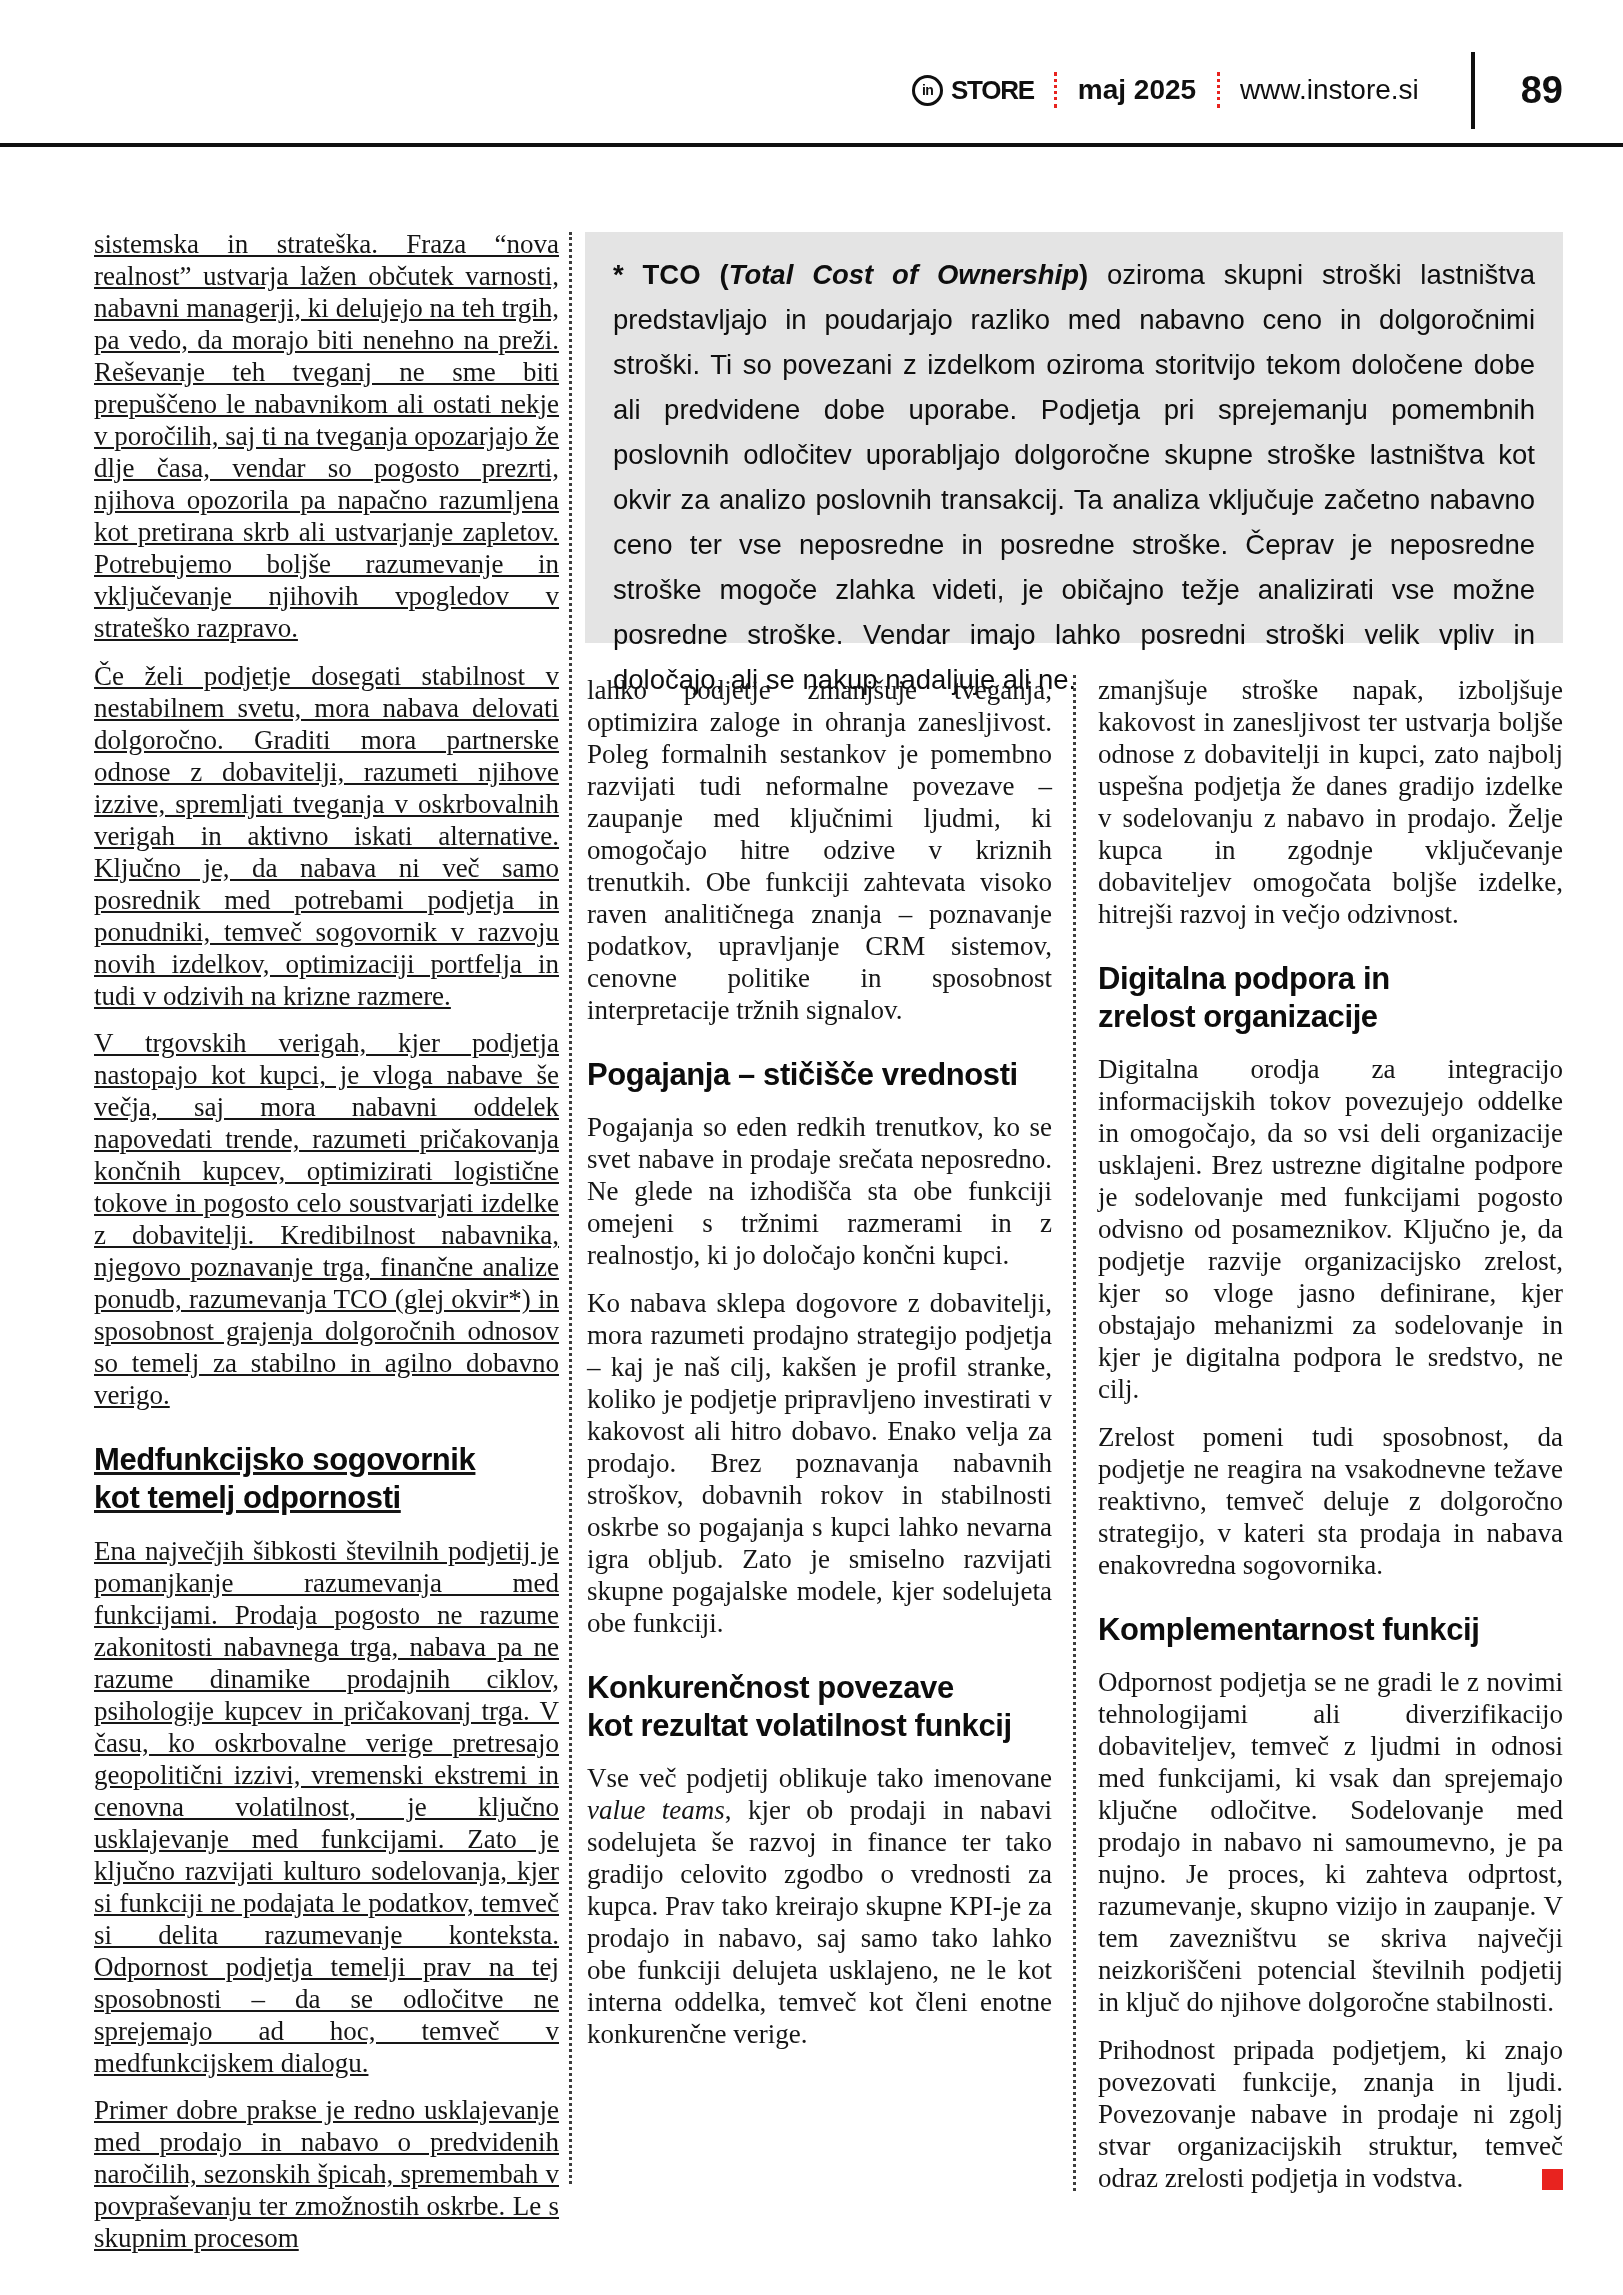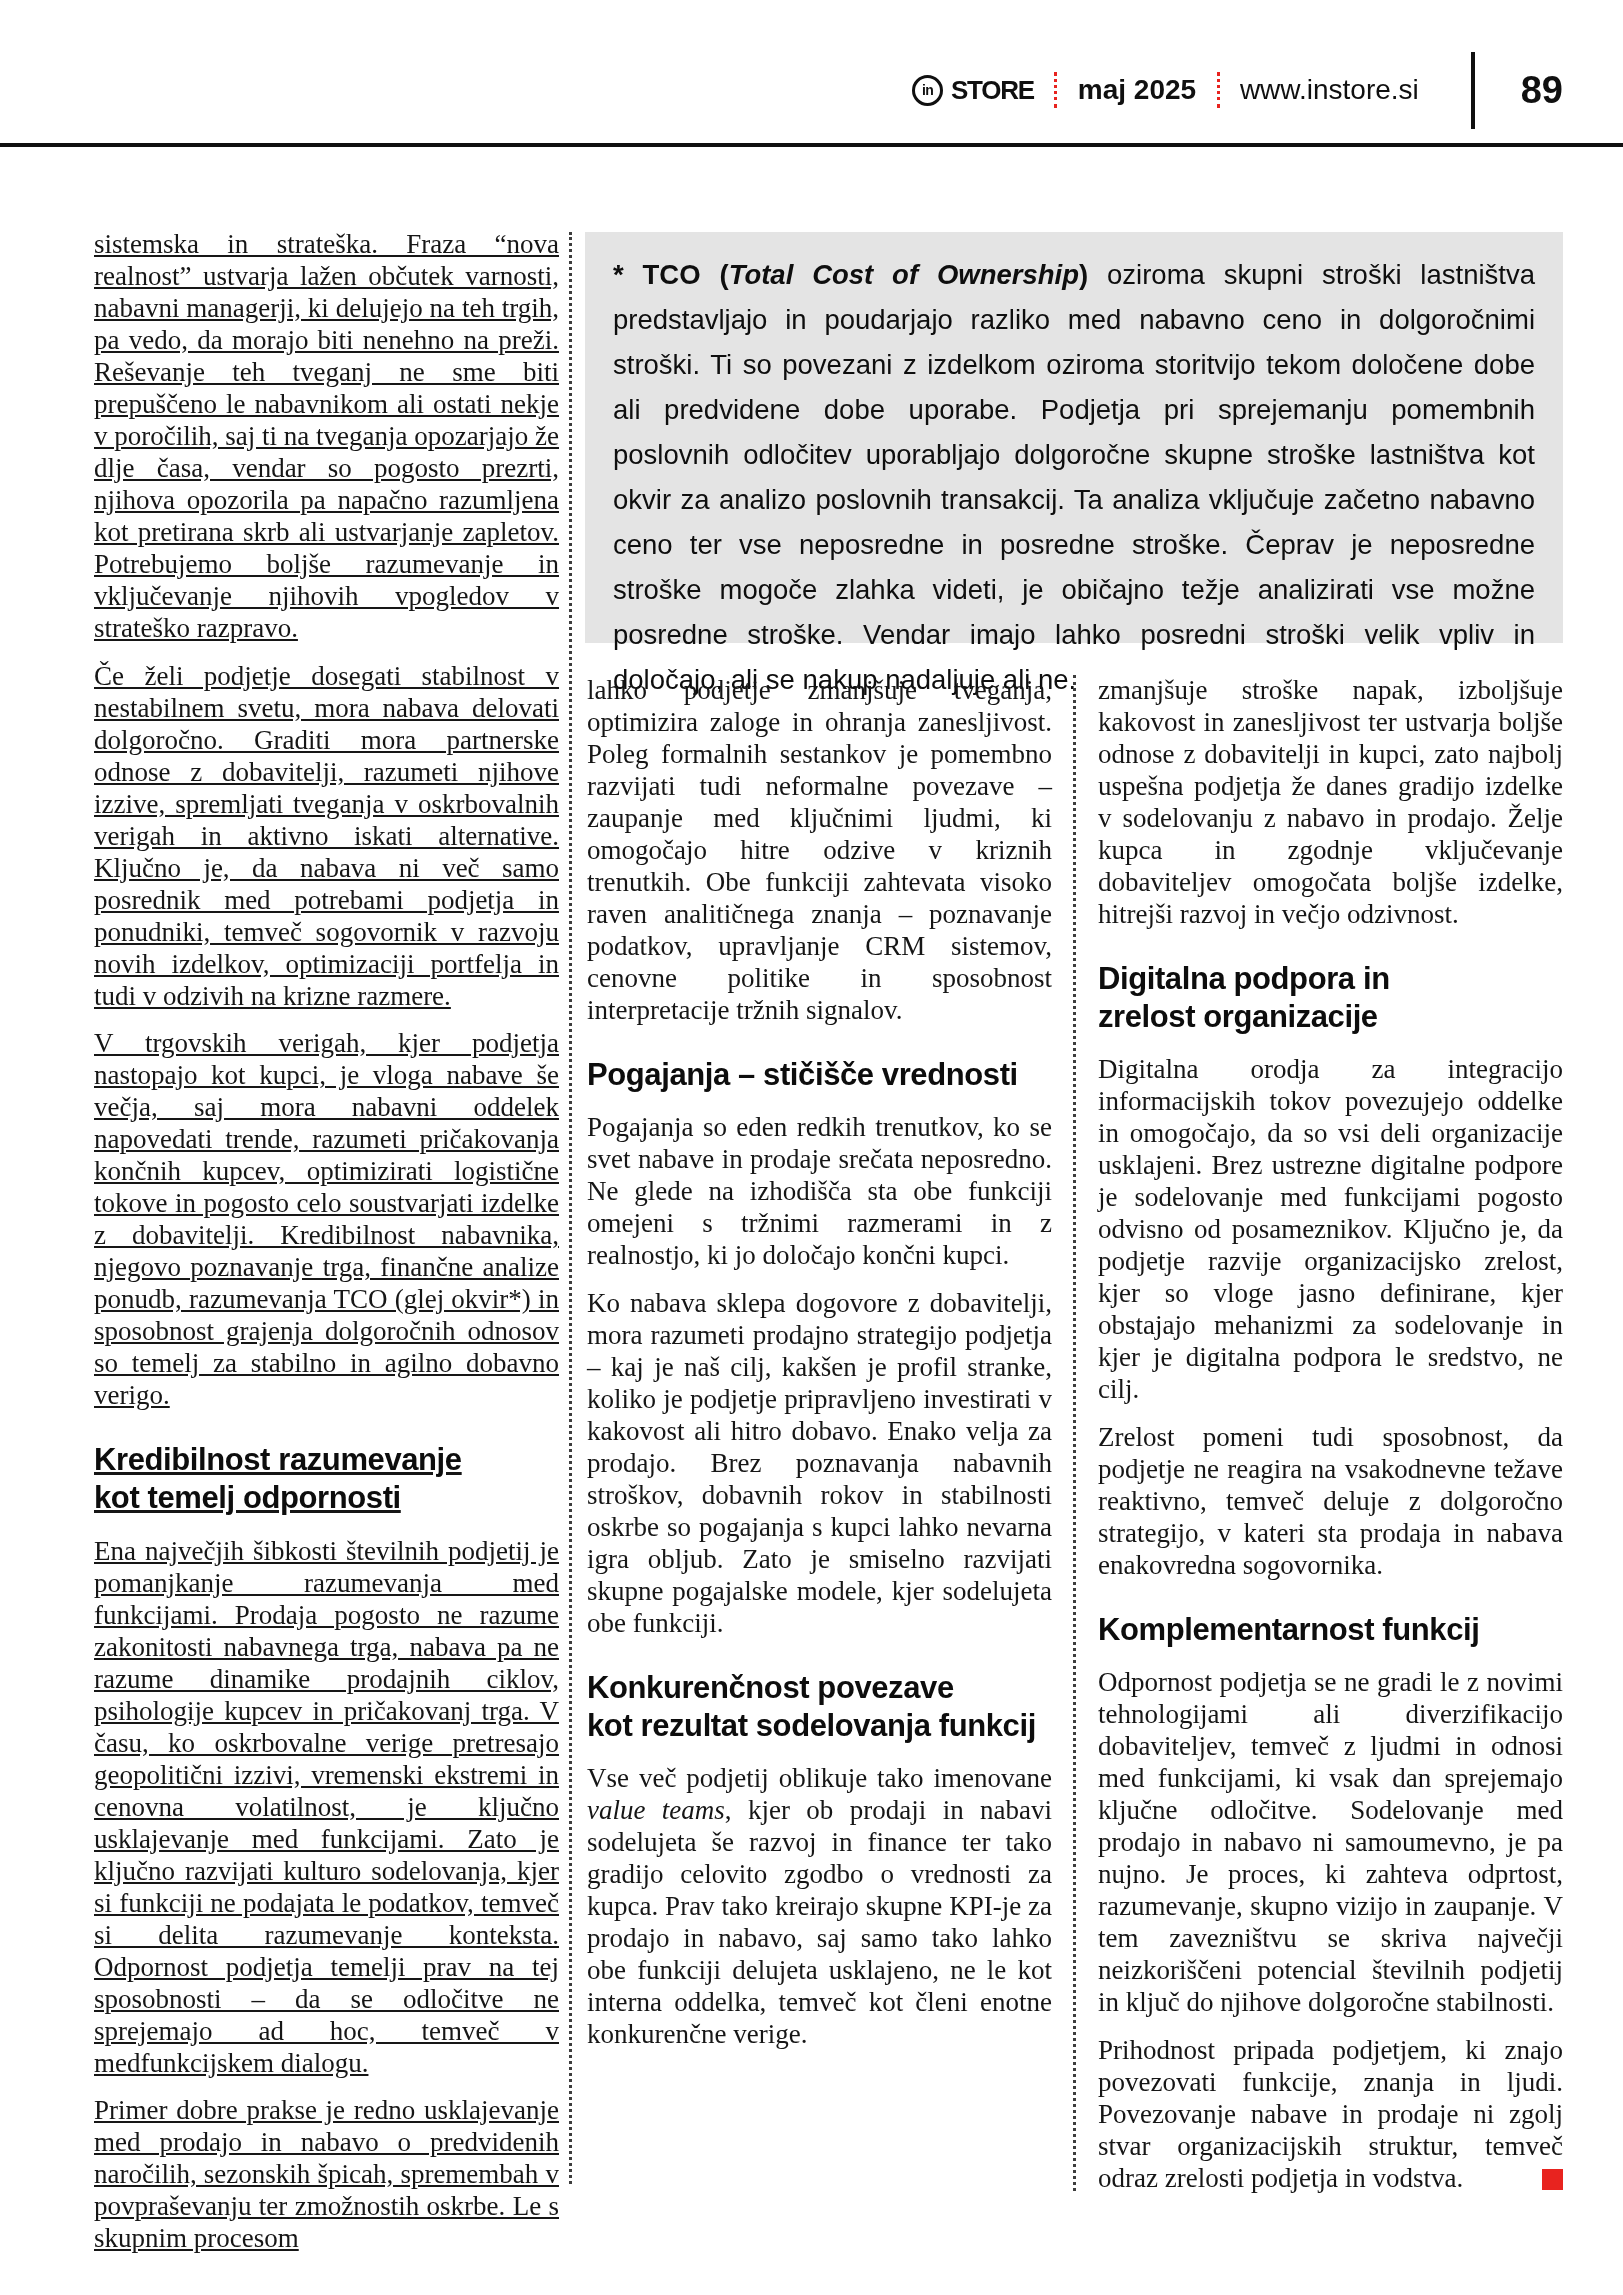--- a/index.html
+++ b/index.html
@@ -92,37 +92,37 @@
   </aside>
 
   <div class="divider divider-left"></div>
   <div class="divider divider-right"></div>
 
   <section class="col col1">
     <p>sistemska in strateška. Fraza “nova realnost” ustvarja lažen občutek varnosti, nabavni managerji, ki delujejo na teh trgih, pa vedo, da morajo biti nenehno na preži. Reševanje teh tveganj ne sme biti prepuščeno le nabavnikom ali ostati nekje v poročilih, saj ti na tveganja opozarjajo že dlje časa, vendar so pogosto prezrti, njihova opozorila pa napačno razumljena kot pretirana skrb ali ustvarjanje zapletov. Potrebujemo boljše razumevanje in vključevanje njihovih vpogledov v strateško razpravo.</p>
     <p>Če želi podjetje dosegati stabilnost v nestabilnem svetu, mora nabava delovati dolgoročno. Graditi mora partnerske odnose z dobavitelji, razumeti njihove izzive, spremljati tveganja v oskrbovalnih verigah in aktivno iskati alternative. Ključno je, da nabava ni več samo posrednik med potrebami podjetja in ponudniki, temveč sogovornik v razvoju novih izdelkov, optimizaciji portfelja in tudi v odzivih na krizne razmere.</p>
     <p>V trgovskih verigah, kjer podjetja nastopajo kot kupci, je vloga nabave še večja, saj mora nabavni oddelek napovedati trende, razumeti pričakovanja končnih kupcev, optimizirati logistične tokove in pogosto celo soustvarjati izdelke z dobavitelji. Kredibilnost nabavnika, njegovo poznavanje trga, finančne analize ponudb, razumevanja TCO (glej okvir*) in sposobnost grajenja dolgoročnih odnosov so temelj za stabilno in agilno dobavno verigo.</p>
     <h2>
-      <span class="hline">Kredibilnost razumevanje</span>
+      <span class="hline">Medfunkcijsko sogovornik</span>
       <span class="hline">kot temelj odpornosti</span>
     </h2>
     <p>Ena največjih šibkosti številnih podjetij je pomanjkanje razumevanja med funkcijami. Prodaja pogosto ne razume zakonitosti nabavnega trga, nabava pa ne razume dinamike prodajnih ciklov, psihologije kupcev in pričakovanj trga. V času, ko oskrbovalne verige pretresajo geopolitični izzivi, vremenski ekstremi in cenovna volatilnost, je ključno usklajevanje med funkcijami. Zato je ključno razvijati kulturo sodelovanja, kjer si funkciji ne podajata le podatkov, temveč si delita razumevanje konteksta. Odpornost podjetja temelji prav na tej sposobnosti – da se odločitve ne sprejemajo ad hoc, temveč v medfunkcijskem dialogu.</p>
     <p>Primer dobre prakse je redno usklajevanje med prodajo in nabavo o predvidenih naročilih, sezonskih špicah, spremembah v povpraševanju ter zmožnostih oskrbe. Le s skupnim procesom</p>
   </section>
 
   <section class="col col2">
     <p>lahko podjetje zmanjšuje tveganja, optimizira zaloge in ohranja zanesljivost. Poleg formalnih sestankov je pomembno razvijati tudi neformalne povezave – zaupanje med ključnimi ljudmi, ki omogočajo hitre odzive v kriznih trenutkih. Obe funkciji zahtevata visoko raven analitičnega znanja – poznavanje podatkov, upravljanje CRM sistemov, cenovne politike in sposobnost interpretacije tržnih signalov.</p>
     <h2>
       <span class="hline">Pogajanja – stičišče vrednosti</span>
     </h2>
     <p>Pogajanja so eden redkih trenutkov, ko se svet nabave in prodaje srečata neposredno. Ne glede na izhodišča sta obe funkciji omejeni s tržnimi razmerami in z realnostjo, ki jo določajo končni kupci.</p>
     <p>Ko nabava sklepa dogovore z dobavitelji, mora razumeti prodajno strategijo podjetja – kaj je naš cilj, kakšen je profil stranke, koliko je podjetje pripravljeno investirati v kakovost ali hitro dobavo. Enako velja za prodajo. Brez poznavanja nabavnih stroškov, dobavnih rokov in stabilnosti oskrbe so pogajanja s kupci lahko nevarna igra obljub. Zato je smiselno razvijati skupne pogajalske modele, kjer sodelujeta obe funkciji.</p>
     <h2>
       <span class="hline">Konkurenčnost povezave</span>
-      <span class="hline">kot rezultat sodelovanja funkcij</span>
+      <span class="hline">kot rezultat volatilnost funkcij</span>
     </h2>
     <p><span>Vse več podjetij oblikuje tako imenovane </span><span class="italic">value teams</span><span>, kjer ob prodaji in nabavi sodelujeta še razvoj in finance ter tako gradijo celovito zgodbo o vrednosti za kupca. Prav tako kreirajo skupne KPI-je za prodajo in nabavo, saj samo tako lahko obe funkciji delujeta usklajeno, ne le kot interna oddelka, temveč kot členi enotne konkurenčne verige.</span></p>
   </section>
 
   <section class="col col3">
     <p>zmanjšuje stroške napak, izboljšuje kakovost in zanesljivost ter ustvarja boljše odnose z dobavitelji in kupci, zato najbolj uspešna podjetja že danes gradijo izdelke v sodelovanju z nabavo in prodajo. Želje kupca in zgodnje vključevanje dobaviteljev omogočata boljše izdelke, hitrejši razvoj in večjo odzivnost.</p>
     <h2>
       <span class="hline">Digitalna podpora in</span>
       <span class="hline">zrelost organizacije</span>
     </h2>

